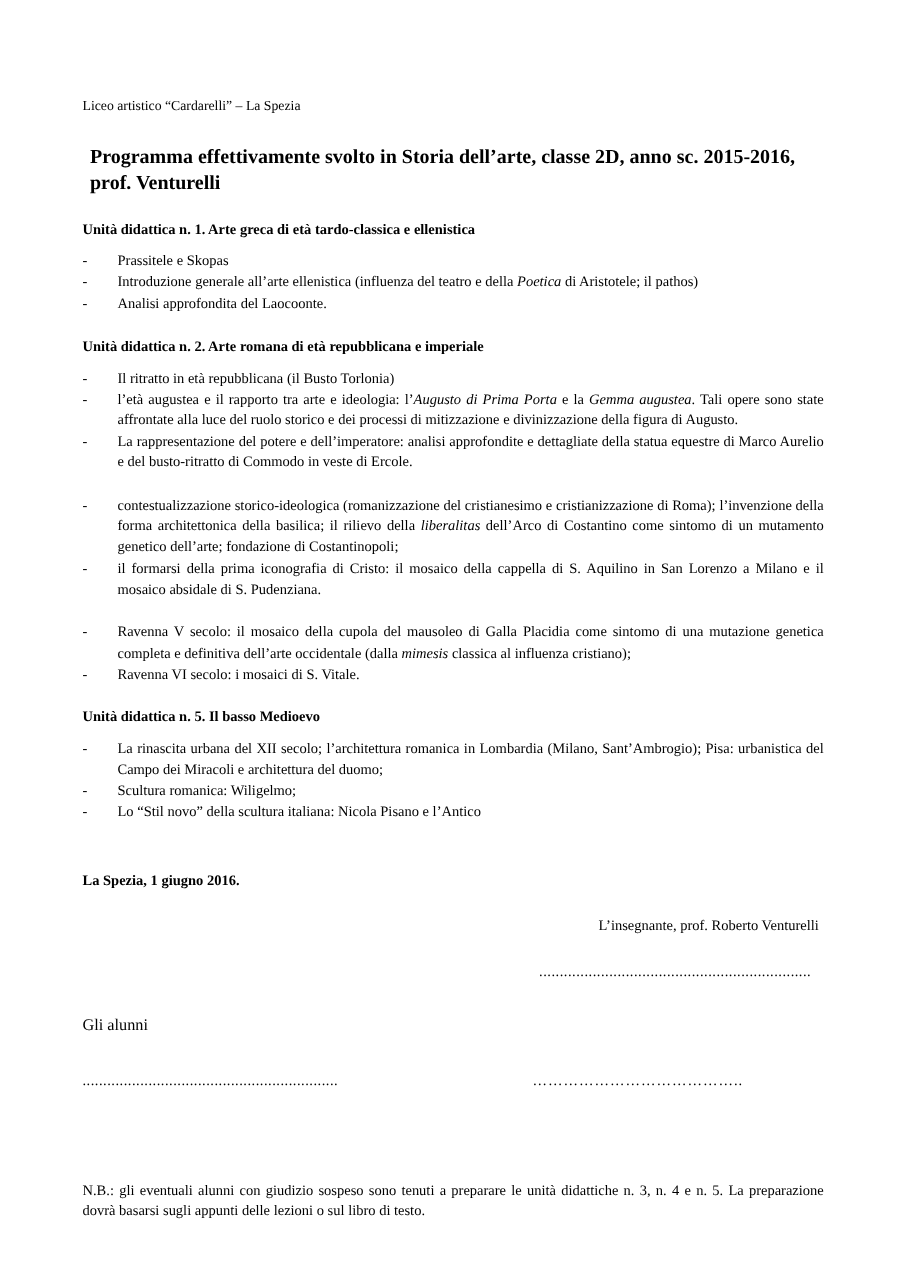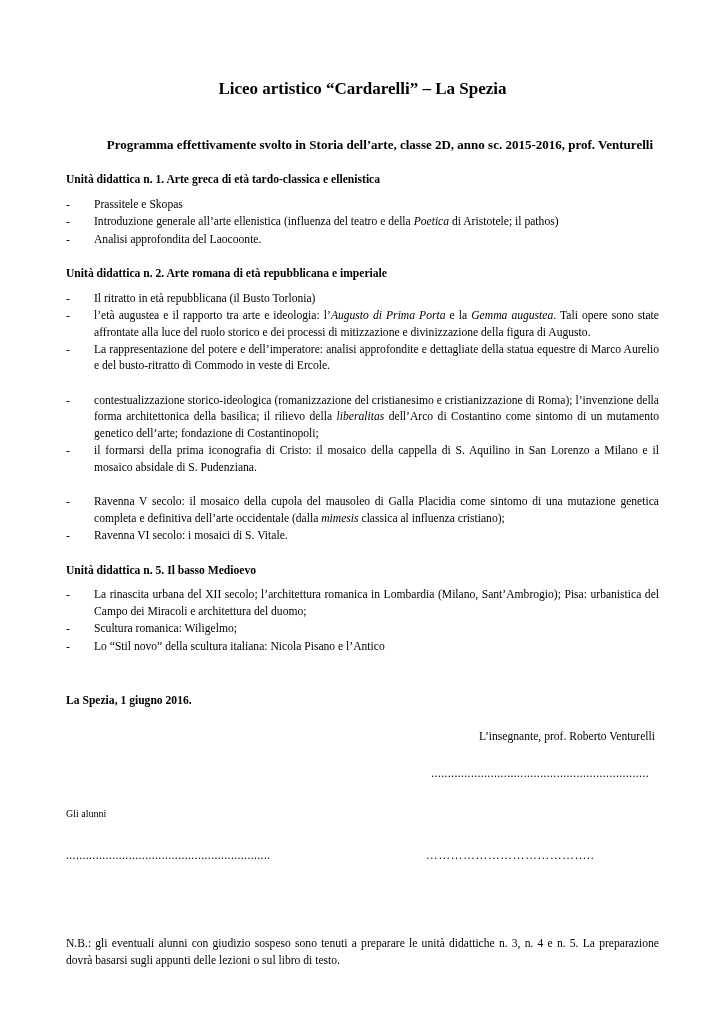--- a/index.html
+++ b/index.html
@@ -15,31 +15,30 @@
     overflow: hidden;
   }
   .page {
     width: 725px;
     height: 1024px;
     box-sizing: border-box;
     padding: 78px 66px 40px 66px;
     position: relative;
   }
   .header-school {
-    text-align: center;
+    font-weight: normal;
+    font-size: 11px;
+    line-height: 1.3;
+  }
+  .header-title {
+    text-align: left;
     font-weight: bold;
-    font-size: 17px;
+    font-size: 16px;
     line-height: 1.3;
-  }
-  .header-title {
-    text-align: right;
-    font-weight: bold;
-    font-size: 13px;
-    line-height: 1.3;
-    margin-top: 37px;
+    margin-top: 24px;
     padding: 0 6px;
   }
   .unit {
     margin-top: 18px;
   }
   .unit-heading {
     font-weight: bold;
     font-size: 11.6px;
     line-height: 1.35;
   }
@@ -77,21 +76,21 @@
   }
   .dots-right {
     margin-top: 24px;
     text-align: right;
     font-size: 11.6px;
     letter-spacing: 0.4px;
     padding-right: 10px;
   }
   .students {
     margin-top: 28px;
-    font-size: 10px;
+    font-size: 13px;
   }
   .dots-row {
     margin-top: 30px;
     display: flex;
     font-size: 11.6px;
   }
   .dots-row .left-dots {
     width: 360px;
     letter-spacing: 0.4px;
   }

